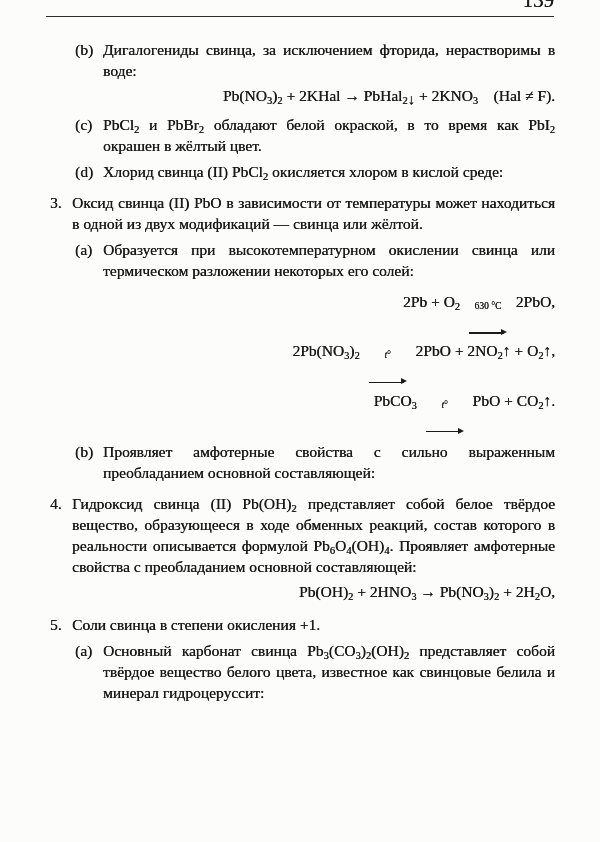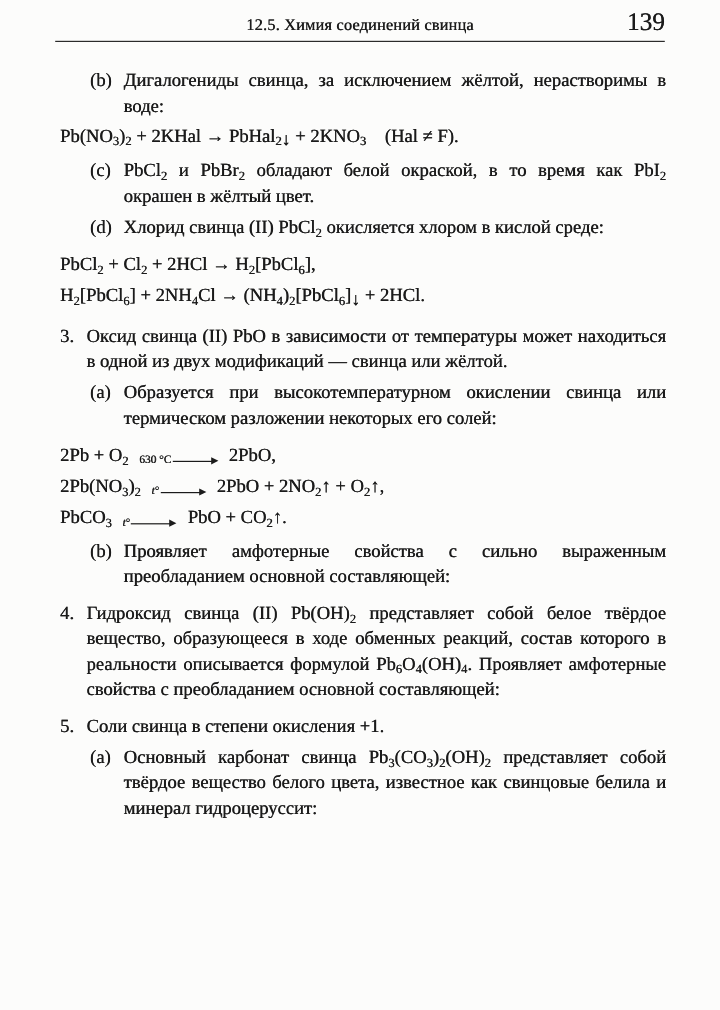--- a/index.html
+++ b/index.html
@@ -46,36 +46,37 @@
   .item{position:relative;margin-top:5px;}
   .item.num{margin-top:10px;}
   .item.letter{margin-left:25px;}
   .item .lbl{position:absolute;left:0;top:0;}
   .item .txt{margin:0;}
   .item.letter .txt{padding-left:28px;}
   .item.num .txt{padding-left:22px;}
   
   .eqblock{margin:2px 0 5px;}
   .eq{
-    text-align:left;
+    text-align:right;
     line-height:25px;
     margin:1px 0;
   }
   .eq.eq-sp{margin-top:8px;}
   sub{
     font-size:10.5px;
     line-height:0;
     vertical-align:-0.30em;
   }
   .dna{position:relative;top:2.5px;font-size:0.95em;}
   
   .lar{
     display:inline-flex;
+    flex-direction:column;
     align-items:center;
-    gap:1px;
+    gap:17px;
     vertical-align:-0.12em;
     margin:0 5px;
   }
   .lab{font-size:9.5px;line-height:1;white-space:nowrap;}
   .shaft{
     display:inline-block;
     width:38px;height:9px;
     position:relative;
   }
   .shaft::before{
@@ -91,48 +92,43 @@
     border-bottom:3.9px solid transparent;
   }
 </style>
 </head>
 <body>
 
 <div class="page">
 
   <header class="pagehead">
     <div class="hrow">
-      <span class="head-title">12.5. Химия соединений свинца</span>
       <span class="head-num">139</span>
     </div>
   </header>
 
   <main class="content">
 
     <section class="item letter">
       <span class="lbl">(b)</span>
-      <p class="txt">Дигалогениды свинца, за исключением жёлтой, нерастворимы в воде:</p>
+      <p class="txt">Дигалогениды свинца, за исключением фторида, нерастворимы в воде:</p>
     </section>
     <div class="eqblock">
       <div class="eq">Pb(NO<sub>3</sub>)<sub>2</sub> + 2KHal → PbHal<sub>2</sub><span class="dna">↓</span> + 2KNO<sub>3</sub> (Hal ≠ F).</div>
     </div>
 
     <section class="item letter">
       <span class="lbl">(c)</span>
       <p class="txt">PbCl<sub>2</sub> и PbBr<sub>2</sub> обладают белой окраской, в то время как PbI<sub>2</sub> окрашен в жёлтый цвет.</p>
     </section>
 
     <section class="item letter">
       <span class="lbl">(d)</span>
       <p class="txt">Хлорид свинца (II) PbCl<sub>2</sub> окисляется хлором в кислой среде:</p>
     </section>
-    <div class="eqblock">
-      <div class="eq eq-sp">PbCl<sub>2</sub> + Cl<sub>2</sub> + 2HCl → H<sub>2</sub>[PbCl<sub>6</sub>],</div>
-      <div class="eq">H<sub>2</sub>[PbCl<sub>6</sub>] + 2NH<sub>4</sub>Cl → (NH<sub>4</sub>)<sub>2</sub>[PbCl<sub>6</sub>]<span class="dna">↓</span> + 2HCl.</div>
-    </div>
 
     <section class="item num">
       <span class="lbl">3.</span>
       <p class="txt">Оксид свинца (II) PbO в зависимости от температуры может находиться в одной из двух модификаций — свинца или жёлтой.</p>
     </section>
 
     <section class="item letter">
       <span class="lbl">(a)</span>
       <p class="txt">Образуется при высокотемпературном окислении свинца или термическом разложении некоторых его солей:</p>
     </section>
@@ -156,20 +152,21 @@
       <p class="txt">Проявляет амфотерные свойства с сильно выраженным преобладанием основной составляющей:</p>
     </section>
     <div class="eqblock">
     </div>
 
     <section class="item num">
       <span class="lbl">4.</span>
       <p class="txt">Гидроксид свинца (II) Pb(OH)<sub>2</sub> представляет собой белое твёрдое вещество, образующееся в ходе обменных реакций, состав которого в реальности описывается формулой Pb<sub>6</sub>O<sub>4</sub>(OH)<sub>4</sub>. Проявляет амфотерные свойства с преобладанием основной составляющей:</p>
     </section>
     <div class="eqblock">
+      <div class="eq">Pb(OH)<sub>2</sub> + 2HNO<sub>3</sub> → Pb(NO<sub>3</sub>)<sub>2</sub> + 2H<sub>2</sub>O,</div>
     </div>
 
     <section class="item num">
       <span class="lbl">5.</span>
       <p class="txt">Соли свинца в степени окисления +1.</p>
     </section>
 
     <section class="item letter">
       <span class="lbl">(a)</span>
       <p class="txt">Основный карбонат свинца Pb<sub>3</sub>(CO<sub>3</sub>)<sub>2</sub>(OH)<sub>2</sub> представляет собой твёрдое вещество белого цвета, известное как свинцовые белила и минерал гидроцеруссит:</p>

